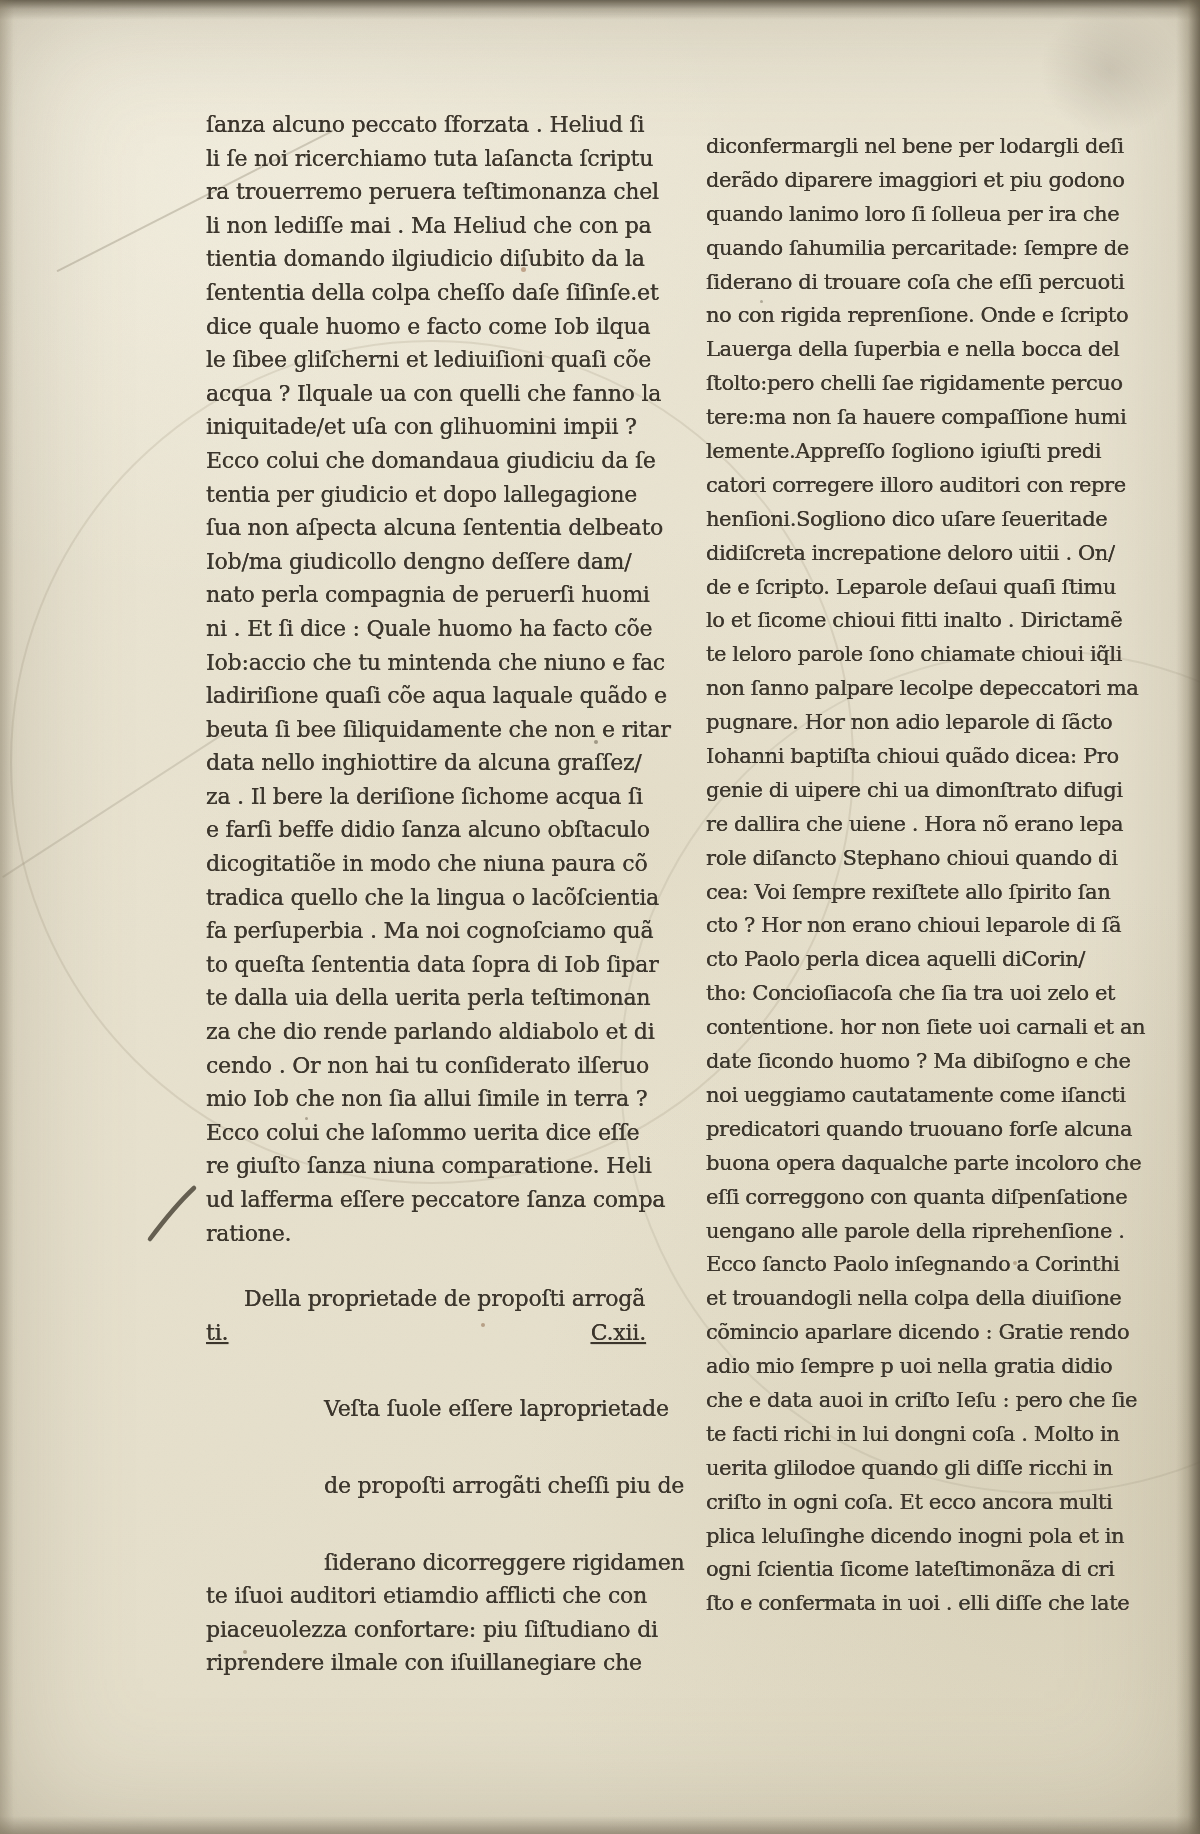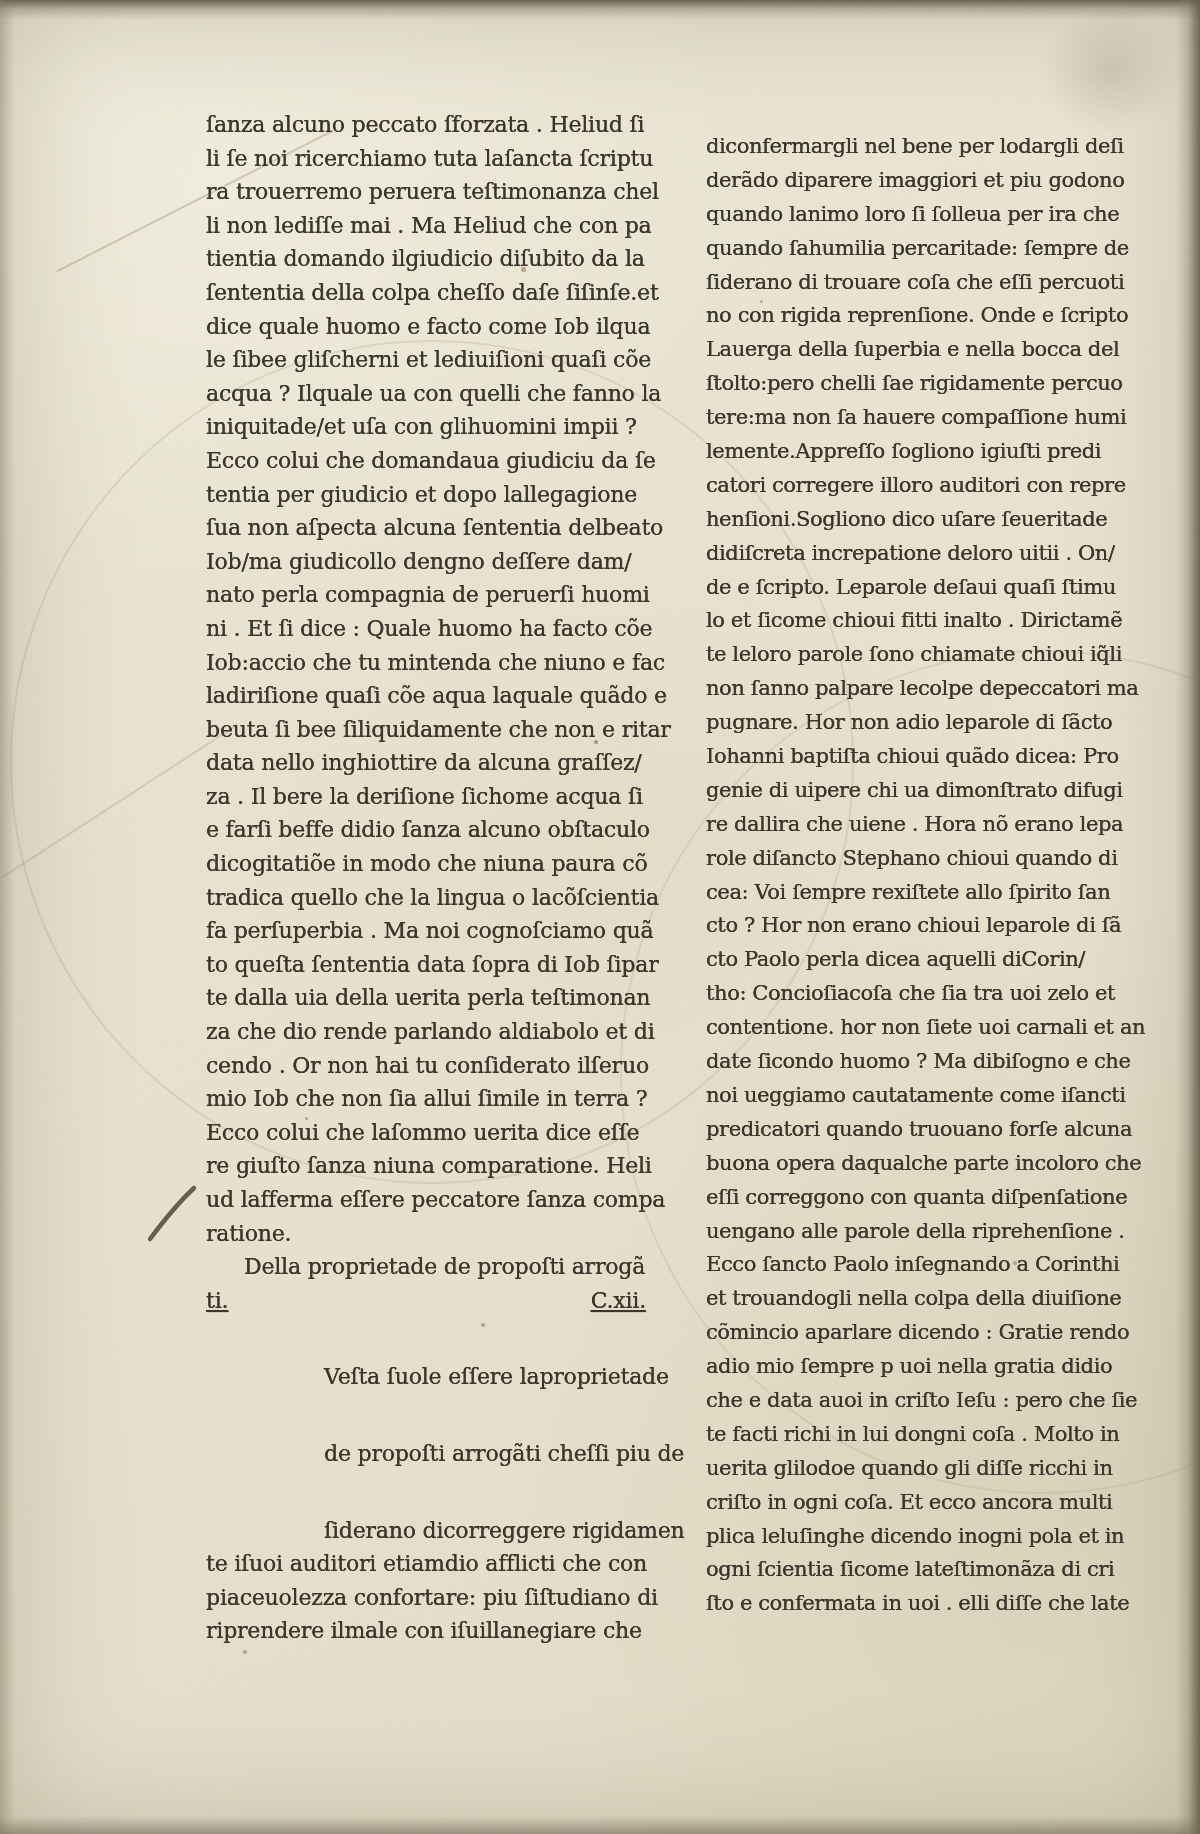--- a/index.html
+++ b/index.html
@@ -33,21 +33,21 @@
   .col {
     position: absolute;
     color: #3a342b;
     text-shadow: 0 0 0.6px rgba(58,52,43,0.85), 0.3px 0.3px 0.5px rgba(40,35,28,0.35);
   }
   .col-left  { left: 206px; top: 108px; width: 474px; font-size: 22px; letter-spacing: -0.2px; }
   .col-right { left: 706px; top: 114px; width: 420px; font-size: 21px; letter-spacing: -0.4px; margin-top: 16px; }
   .col-left  .line { line-height: 33.6px; height: 33.6px; }
   .col-right .line { line-height: 33.9px; height: 33.9px; }
   .line { white-space: nowrap; }
-  .line.ind1 { padding-left: 38px; }
+  .line.ind1 { padding-left: 38px; margin-top: 32px; }
   .line.ind2 { padding-left: 118px; margin-top: 43px; }
   .line.split { display: flex; justify-content: space-between; width: 440px; text-decoration: underline; }
 
   
   .stamp { position: absolute; border-radius: 50%; pointer-events: none; }
   .stamp1 { left: 10px;  top: 340px; width: 840px; height: 840px; border: 2px solid rgba(128,118,96,0.16); }
   .stamp2 { left: 620px; top: 650px; width: 840px; height: 840px; border: 2px solid rgba(128,118,96,0.14); }
   .scratch { position: absolute; height: 2px; background: rgba(122,113,93,0.30); border-radius: 1px; pointer-events: none; }
   .scratch1 { left: 40px;  top: 200px; width: 310px; transform: rotate(-27deg); }
   .scratch2 { left: -20px; top: 800px; width: 280px; transform: rotate(-33deg); opacity: .7; }

